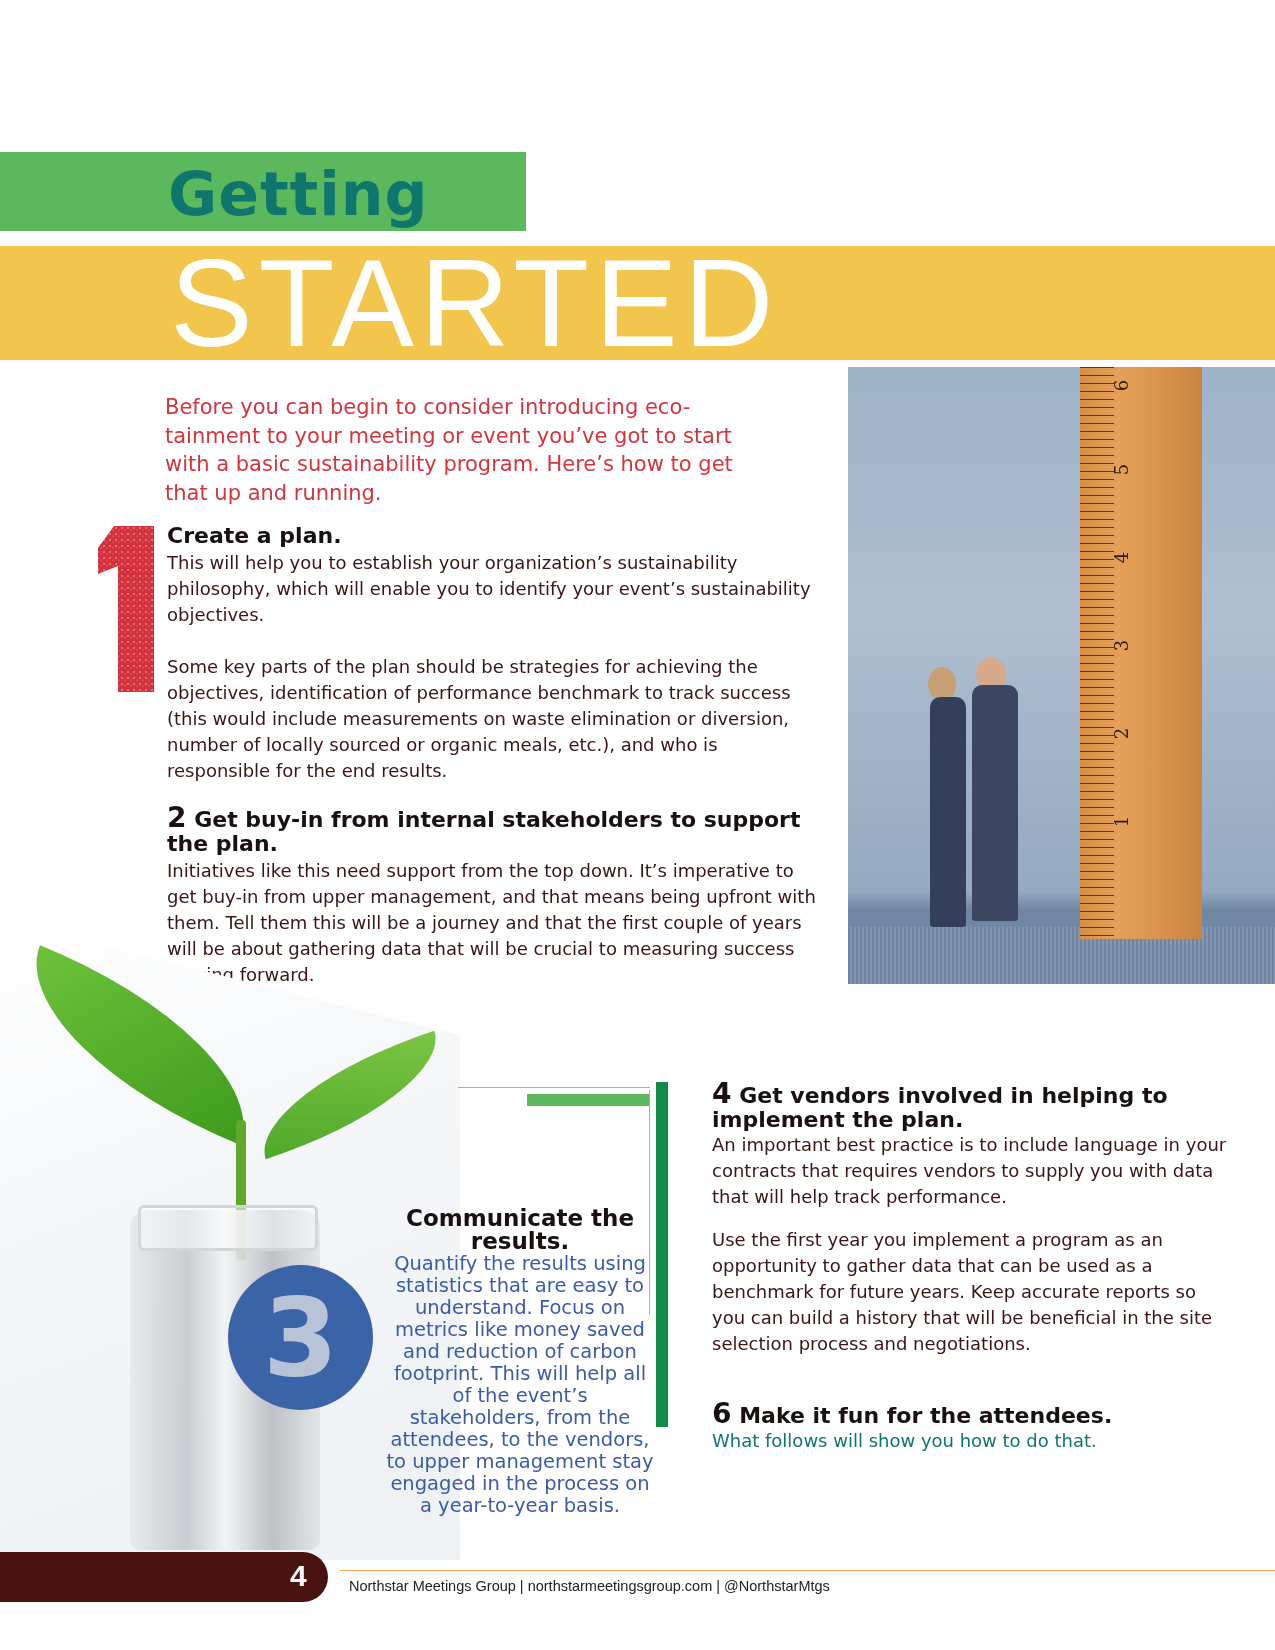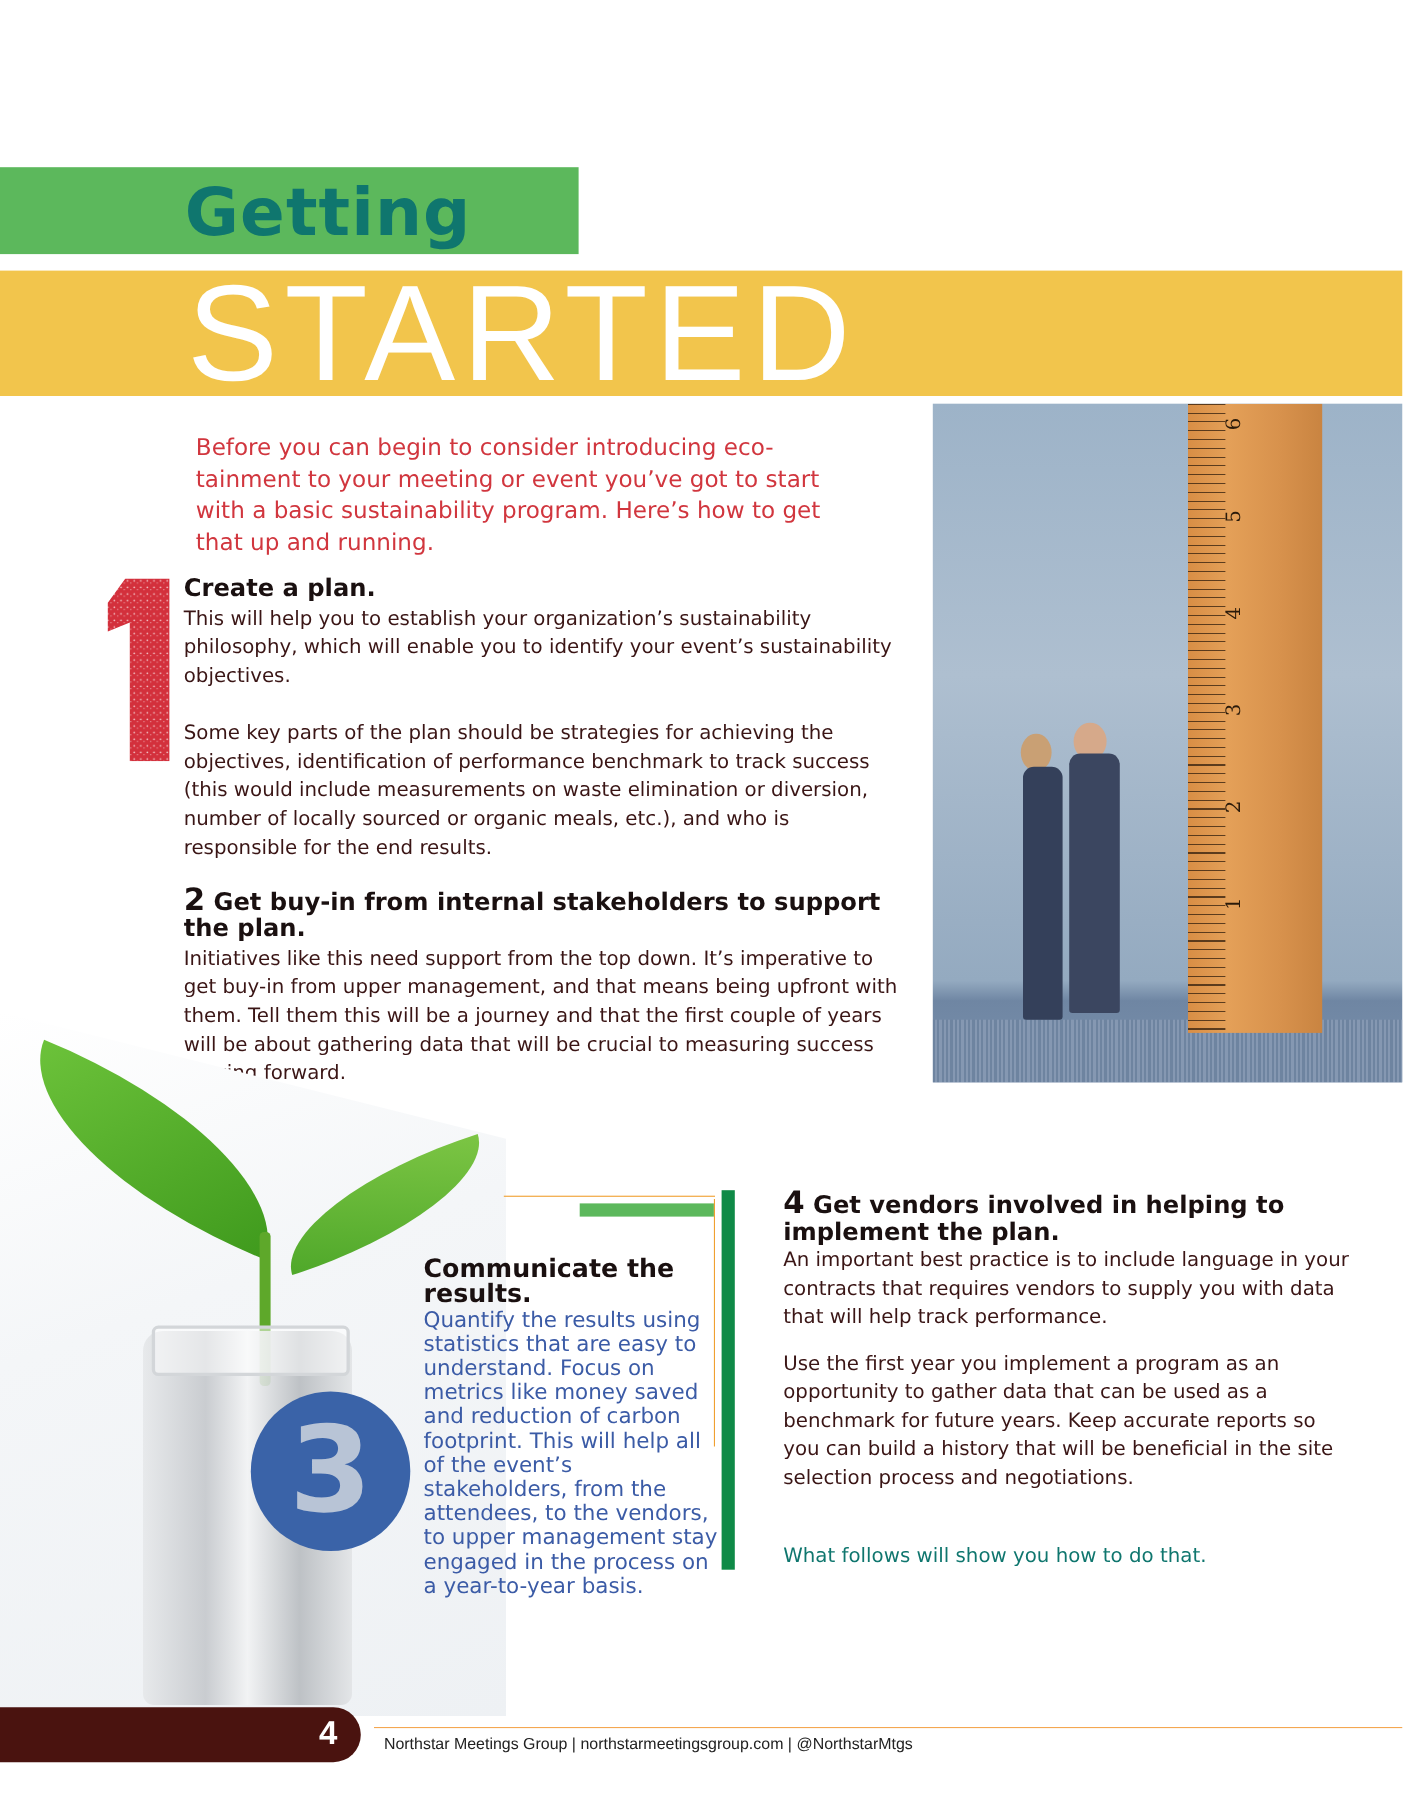--- a/index.html
+++ b/index.html
@@ -8,21 +8,21 @@
   .abs { position:absolute; }
 
   
   .green-band { left:0; top:152px; width:526px; height:79px; background:#5cb85c; }
   .title-getting { left:168px; top:155px; font-size:60px; font-weight:bold; color:#0f766e; letter-spacing:1px; line-height:78px; }
   .yellow-band { left:0; top:246px; width:1275px; height:114px; background:#f2c54c; }
   .title-started { left:170px; top:240px; font-size:124px; font-weight:normal; color:#ffffff; line-height:126px; letter-spacing:6px;
                    font-family:"Liberation Sans", sans-serif; }
 
   
-  .intro { left:178px; top:393px; width:600px; font-size:21px; line-height:28.5px; color:#d1363e; }
+  .intro { left:165px; top:393px; width:600px; font-size:21px; line-height:28.5px; color:#d1363e; }
 
   
   .big-one { left:96px; top:526px; width:60px; height:166px; }
 
   .sec-title { font-size:22px; font-weight:bold; color:#1a1010; line-height:24px; }
   .sec-title .num { font-size:28px; font-weight:900; }
   .body { font-size:18px; line-height:26px; color:#3a1515; }
 
   .sec1 { left:167px; top:524px; width:650px; }
   .sec1 .body { margin-top:2px; }
@@ -56,21 +56,21 @@
            border-radius:100% 0 100% 0; transform:rotate(-18deg); }
   .circle3 { left:228px; top:1265px; width:145px; height:145px; border-radius:50%; background:#3a63a8;
              display:flex; align-items:center; justify-content:center; }
   .circle3 span { font-size:108px; font-weight:900; color:#b8c4d6; line-height:1; }
 
   
   .green-bar-small { left:527px; top:1094px; width:122px; height:12px; background:#5cb85c; }
   .orange-line-h { left:458px; top:1087px; width:192px; height:1px; background:#f0a030; }
   .orange-line-v { left:649px; top:1090px; width:1px; height:225px; background:#f0a030; }
   .green-line-v { left:656px; top:1082px; width:12px; height:345px; background:#0f8a47; }
-  .sec3 { left:385px; top:1143px; width:270px; }
+  .sec3 { left:385px; top:1207px; width:270px;text-align:center; }
   .sec3 .sec-title { font-size:23px; line-height:23px; }
   .sec3 .body3 { font-size:19.5px; line-height:22px; color:#3b5ba6; margin-top:0; }
 
   
   .sec4 { left:712px; top:1082px; width:520px; }
   .sec5 { left:712px; top:1227px; width:520px; }
   .sec6 { left:712px; top:1402px; width:520px; }
   .sec4 .body, .sec5 .body, .sec6 .body { margin-top:0; }
   .sec6 .body { color:#0f766e; }
 
@@ -159,19 +159,23 @@
     <span>Get vendors involved in helping to implement the plan.</span>
   </div>
   <div class="body">An important best practice is to include language in your contracts that requires vendors to supply you with data that will help track performance.</div>
 </div>
 
 <div class="abs sec5">
   <div class="body">Use the first year you implement a program as an opportunity to gather data that can be used as a benchmark for future years. Keep accurate reports so you can build a history that will be beneficial in the site selection process and negotiations.</div>
 </div>
 
 <div class="abs sec6">
+  <div class="sec-title">
+    <span class="num">6</span>
+    <span>Make it fun for the attendees.</span>
+  </div>
   <div class="body">What follows will show you how to do that.</div>
 </div>
 
 <div class="abs footer-tab"></div>
 <div class="abs page-num">4</div>
 <div class="abs footer-line"></div>
 <div class="abs footer-text">Northstar Meetings Group | northstarmeetingsgroup.com | @NorthstarMtgs</div>
 
 </body></html>

